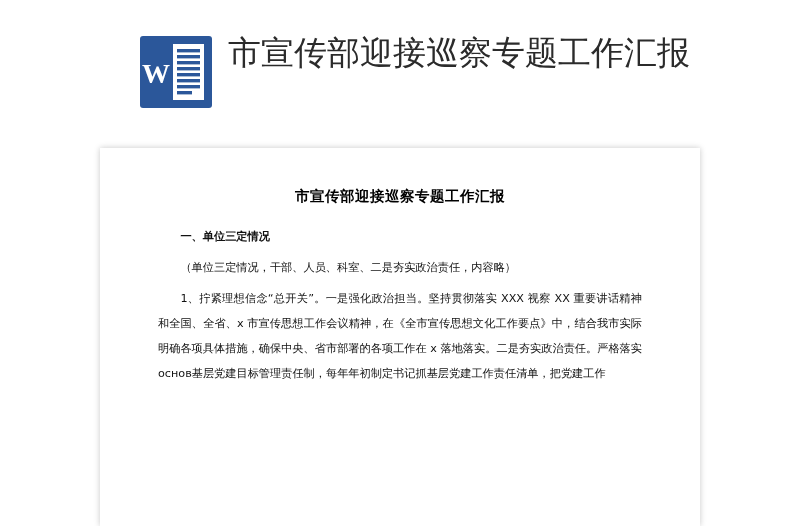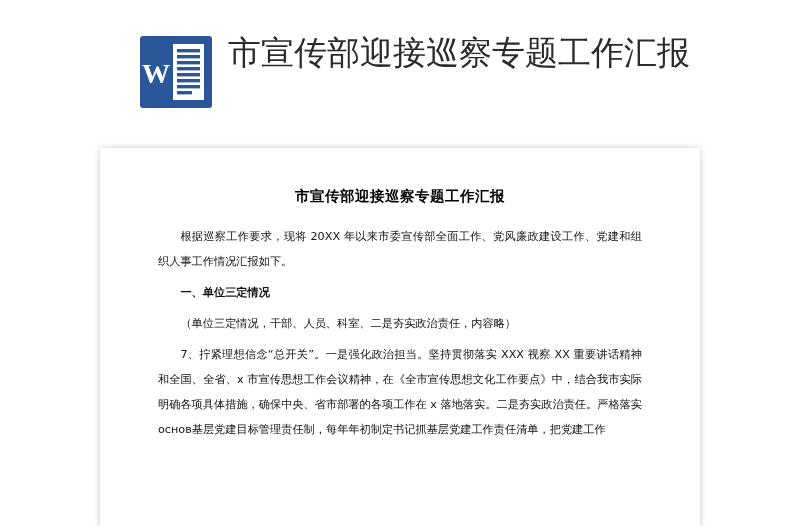--- a/index.html
+++ b/index.html
@@ -120,20 +120,19 @@
     </svg>
 
     <div class="title-block">
       <h1 class="doc-title">市宣传部迎接巡察专题工作汇报</h1>
     </div>
   </div>
 
   <div class="sheet">
     <div class="sheet-inner">
       <div class="doc-heading">市宣传部迎接巡察专题工作汇报</div>
-      <p class="para">根据巡察工作要求，现将 20XX 年以来市委宣传部全面工作、党风廉政建设工作、党建和组织人事工作情况汇报如下。</p>
       <p class="para bold">一、单位三定情况</p>
       <p class="para">（单位三定情况，干部、人员、科室、二是夯实政治责任，内容略）</p>
-      <p class="para nomargin">7、拧紧理想信念“总开关”。一是强化政治担当。坚持贯彻落实 XXX 视察 XX 重要讲话精神和全国、全省、x 市宣传思想工作会议精神，在《全市宣传思想文化工作要点》中，结合我市实际明确各项具体措施，确保中央、省市部署的各项工作在 x 落地落实。二是夯实政治责任。严格落实основ基层党建目标管理责任制，每年年初制定书记抓基层党建工作责任清单，把党建工作</p>
+      <p class="para nomargin">1、拧紧理想信念“总开关”。一是强化政治担当。坚持贯彻落实 XXX 视察 XX 重要讲话精神和全国、全省、x 市宣传思想工作会议精神，在《全市宣传思想文化工作要点》中，结合我市实际明确各项具体措施，确保中央、省市部署的各项工作在 x 落地落实。二是夯实政治责任。严格落实основ基层党建目标管理责任制，每年年初制定书记抓基层党建工作责任清单，把党建工作</p>
     </div>
   </div>
 
 </div>
 
 </body></html>

